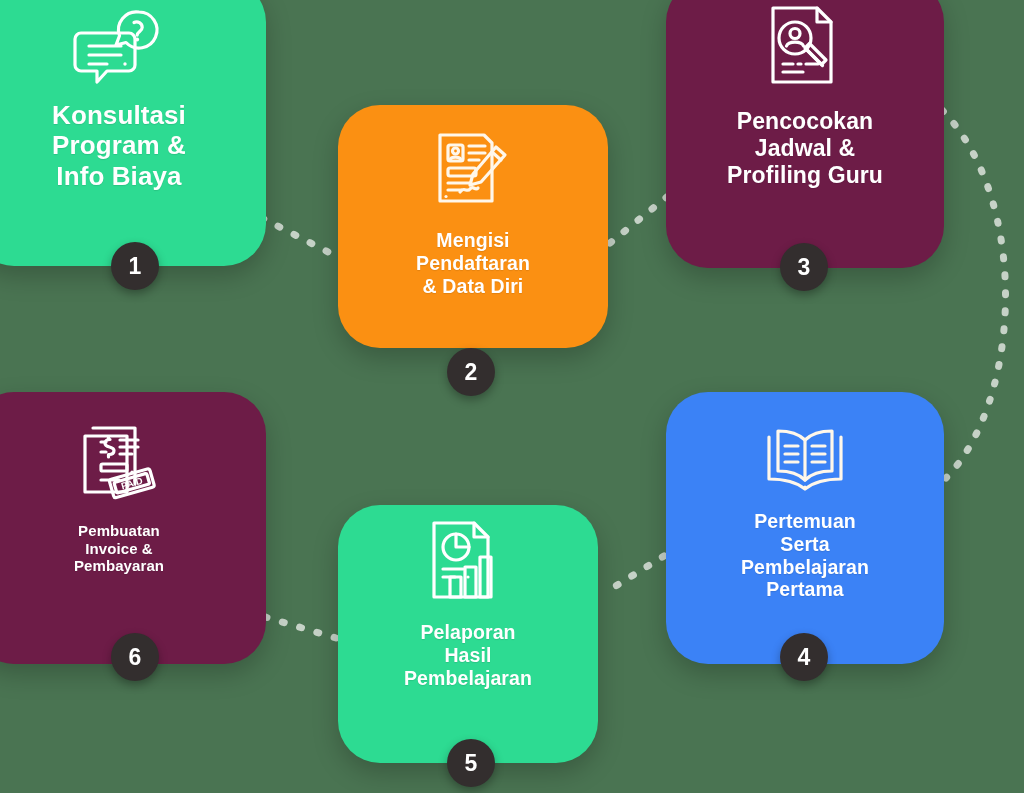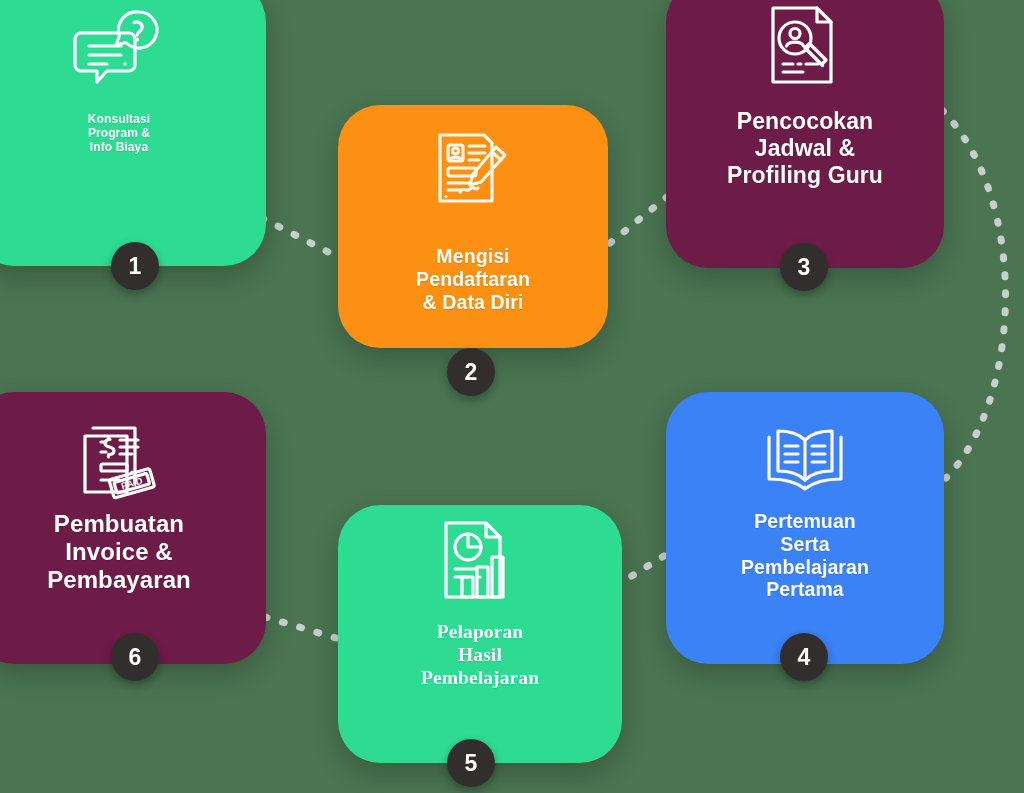--- a/index.html
+++ b/index.html
@@ -39,29 +39,29 @@
     line-height:1.17;
     white-space:pre-line;
     text-shadow:0 1px 1px rgba(0,0,0,.10);
   }
 
   
   .c1{left:-28px;  top:-20px;  width:294px; height:286px; background:#2ddb92;}
   .c2{left:338px;  top:105px;  width:270px; height:243px; background:#fb9012;}
   .c3{left:666px;  top:-20px;  width:278px; height:288px; background:#6d1c47;}
   .c4{left:666px;  top:392px;  width:278px; height:272px; background:#fb9012;}
-  .c5{left:338px;  top:505px;  width:284px; height:258px; background:#2ddb92;font-family:Liberation Serif, serif;}
+  .c5{left:338px;  top:505px;  width:260px; height:258px; background:#2ddb92;}
   .c6{left:-28px;  top:392px;  width:294px; height:272px; background:#6d1c47;}
 
-  .c1 .icon{padding-top:28px;}  .c1 .title{margin-top:20px;font-size:12px;}
-  .c2 .icon{padding-top:26px;}  .c2 .title{margin-top:32px;font-size:19.5px;}
+  .c1 .icon{padding-top:28px;}  .c1 .title{margin-top:8px;font-size:26px;}
+  .c2 .icon{padding-top:26px;}  .c2 .title{margin-top:16px;font-size:19.5px;}
   .c3 .icon{padding-top:24px;}  .c3 .title{margin-top:22px;font-size:23px;}
   .c4 .icon{padding-top:34px;}  .c4 .title{margin-top:18px;font-size:19.5px;}
   .c5 .icon{padding-top:14px;}  .c5 .title{margin-top:20px;font-size:19.5px;}
-  .c6 .icon{padding-top:30px;}  .c6 .title{margin-top:8px;font-size:24px;}
+  .c6 .icon{padding-top:30px;}  .c6 .title{margin-top:20px;font-size:15px;}
 
   
   .badge{
     position:absolute;
     width:48px;height:48px;border-radius:50%;
     background:#332e2e;
     color:#ffffff;
     display:flex;align-items:center;justify-content:center;
     font-size:23px;font-weight:bold;
     box-shadow:0 4px 10px rgba(0,0,0,.30);

